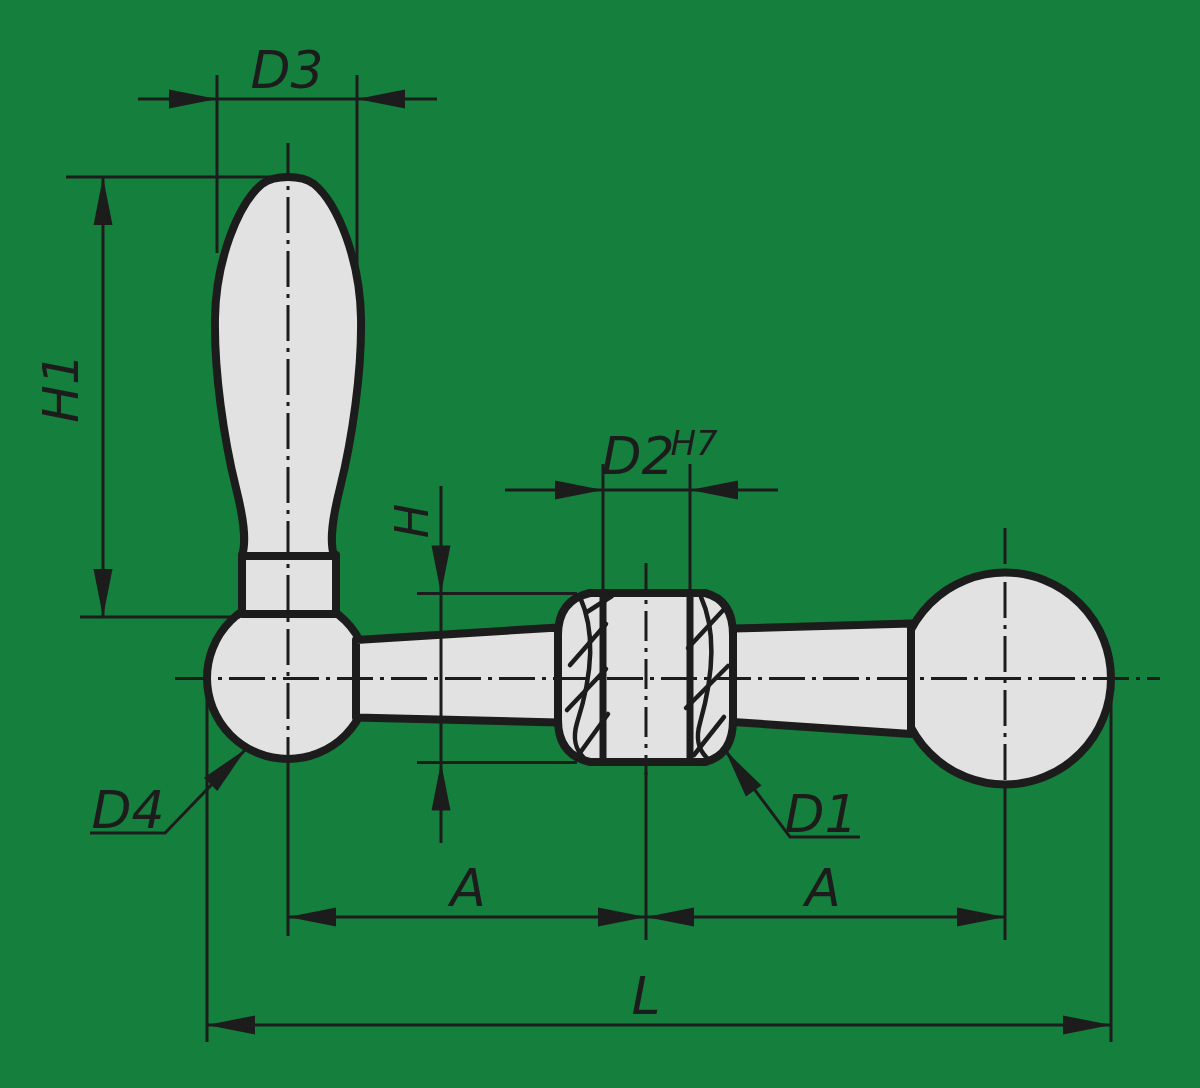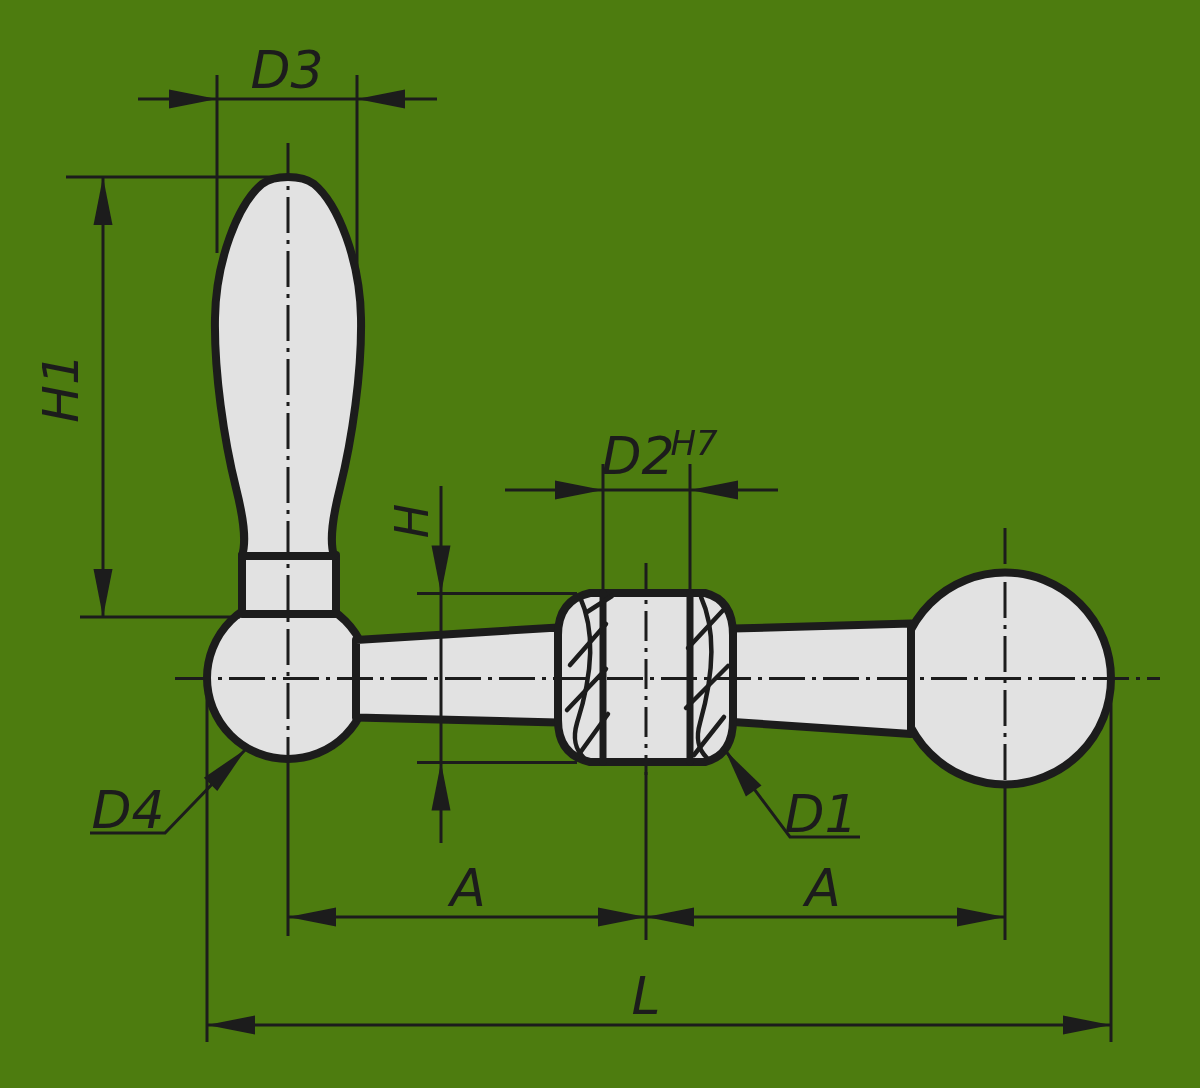--- a/index.html
+++ b/index.html
@@ -1,16 +1,16 @@
 <!DOCTYPE html>
 <html><head>
 <meta charset="utf-8">
 <style>
   html,body{margin:0;padding:0;background:#ffffff;}
-  .stage{position:relative;width:1200px;height:1088px;background:#4d7c0f;overflow:hidden;
+  .stage{position:relative;width:1200px;height:1088px;background:#15803d;overflow:hidden;
          font-family:"DejaVu Sans","Liberation Sans",sans-serif;}
   svg{display:block}
   .dim-label{font-family:"DejaVu Sans","Liberation Sans",sans-serif;
              font-style:italic;fill:#1c1c1c;}
 </style>
 </head>
 <body>
 
 <div class="stage">
 <svg width="1200" height="1088" viewBox="0 0 1200 1088">

